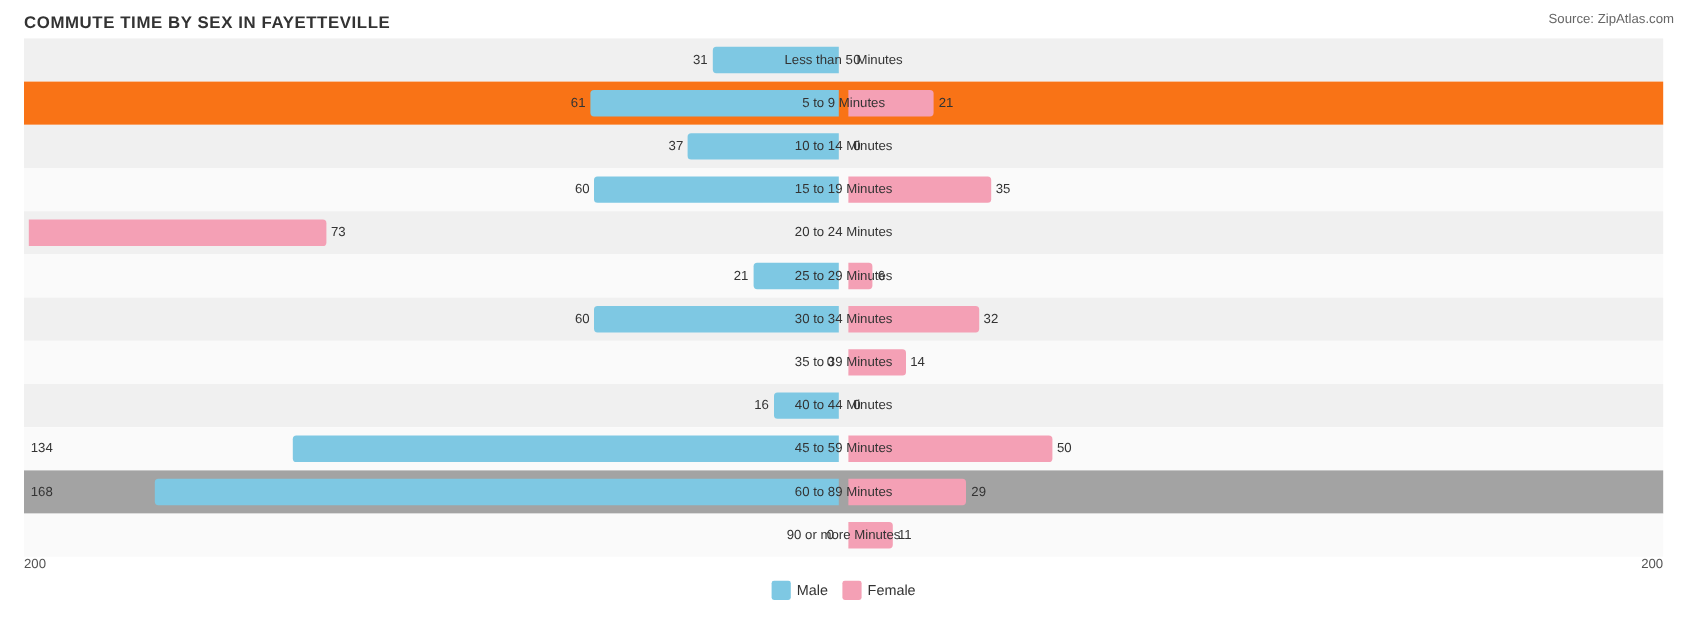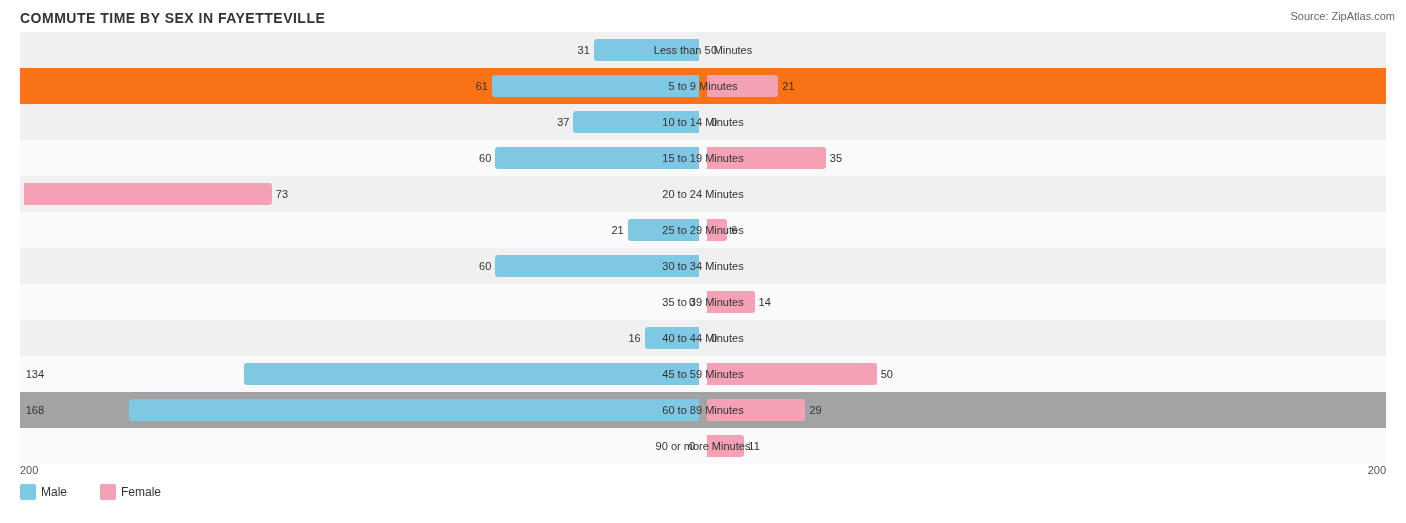--- a/index.html
+++ b/index.html
@@ -114,23 +114,23 @@
     }
     .female-value {
       font-size: 11px;
       color: #333;
       margin-left: 4px;
       min-width: 20px;
       text-align: left;
     }
     .legend {
       display: flex;
-      justify-content: flex-start;
-      align-items: center;
-      gap: 33px;
+      justify-content: center;
+      align-items: center;
+      gap: 12px;
       margin-top: 6px;
       font-size: 12px;
       color: #333;
     }
     .legend-item {
       display: flex;
       align-items: center;
       gap: 5px;
     }
     .legend-box {
@@ -242,20 +242,26 @@
         </div>
       </div>
       <div class="bar-row" style="background: rgb(240, 240, 240);">
         <div class="left-section">
           <div class="male-bar-wrapper" style="position: relative;">
             <span class="male-value">60</span>
             <div class="male-bar" style="width: 30%; background: rgb(126, 200, 227);"></div>
           </div>
         </div>
         <div class="label-center">30 to 34 Minutes</div>
+        <div class="right-section">
+          <div class="female-bar-wrapper">
+            <div class="female-bar" style="width: 16%; background: rgb(244, 160, 181);"></div>
+            <span class="female-value">32</span>
+          </div>
+        </div>
       </div>
       <div class="bar-row" style="background: rgb(250, 250, 250);">
         <div class="left-section">
           <div class="male-bar-wrapper" style="position: relative;">
             <span class="male-value">0</span>
             <div class="male-bar" style="width: 0%; background: rgb(126, 200, 227);"></div>
           </div>
         </div>
         <div class="label-center">35 to 39 Minutes</div>
         <div class="right-section">

